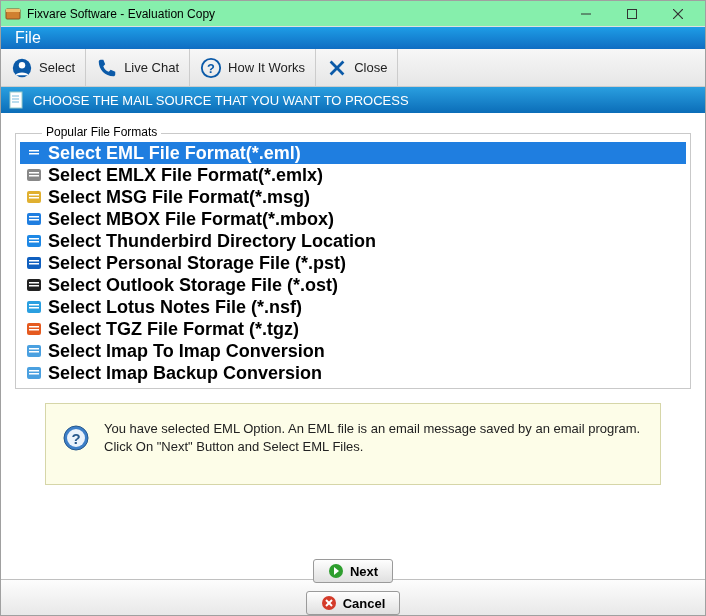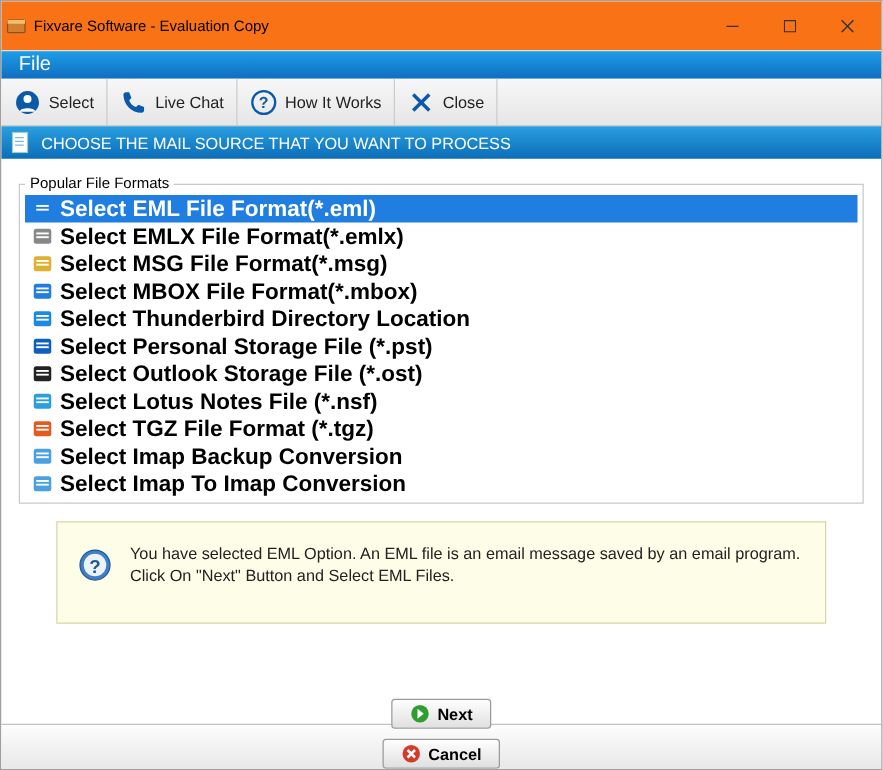--- a/index.html
+++ b/index.html
@@ -1,19 +1,19 @@
 <!DOCTYPE html>
 <html><head>
 <meta charset="utf-8">
 <style>
   * { box-sizing: border-box; margin: 0; padding: 0; font-family: "Segoe UI", Tahoma, sans-serif; }
   body { width: 706px; height: 616px; background: #fff; border: 1px solid #a0a0a0; display: flex; flex-direction: column; overflow: hidden; }
   
   
-  .titlebar { height: 40px; background: #f97316; display: flex; align-items: center; padding: 0 4px; border-bottom: 1px solid #e0e0e0; }
+  .titlebar { height: 26px; background: #86efac; display: flex; align-items: center; padding: 0 4px; border-bottom: 1px solid #e0e0e0; }
   .titlebar-icon { width: 16px; height: 16px; margin-right: 6px; }
   .titlebar-title { font-size: 12px; color: #000; flex: 1; }
   .win-controls { display: flex; gap: 0; }
   .win-btn { width: 46px; height: 30px; display: flex; align-items: center; justify-content: center; background: transparent; border: none; }
   .win-btn svg { width: 10px; height: 10px; }
 
   
   .menubar { height: 22px; background: linear-gradient(#1e9de6, #0f6dc2); display: flex; align-items: center; padding: 0 6px; }
   .menubar-item { font-size: 16px; color: #fff; padding: 2px 8px; }
 
@@ -22,21 +22,21 @@
   .tool-btn { display: flex; align-items: center; gap: 6px; height: 100%; padding: 0 10px; font-size: 13px; color: #222; border-right: 1px solid #ccc; }
   .tool-icon { width: 22px; height: 22px; display: flex; align-items: center; justify-content: center; }
 
   
   .instructionbar { height: 26px; background: linear-gradient(#2a9fe0, #0b6db8); display: flex; align-items: center; padding: 0 8px; gap: 8px; color: #fff; font-weight: normal; font-size: 13px; }
   .instructionbar .doc-icon { width: 16px; height: 18px; }
 
   
   .content { flex: 1; padding: 20px 14px 8px 14px; display: flex; flex-direction: column; overflow: hidden; }
   .group { border: 1px solid #c9c9c9; position: relative; padding: 8px 4px 4px 4px; }
-  .group-title { position: absolute; top: -9px; left: 4px; background: #fff; padding: 0 4px; font-size: 12px; color: #000; }
+  .group-title { position: absolute; top: -9px; left: 26px; background: #fff; padding: 0 4px; font-size: 12px; color: #000; }
   .format-list { list-style: none; }
   .format-item { display: flex; align-items: center; gap: 6px; padding: 2px 6px; font-size: 18px; font-weight: bold; color: #000; height: 22px; }
   .format-item.selected { background: #1f7ee0; color: #fff; }
   .fmt-icon { width: 16px; height: 16px; flex-shrink: 0; }
 
   
   .infobox { margin: 14px 30px 12px 30px; background: #fdfde8; border: 1px solid #d6d6a8; padding: 16px 16px 28px 16px; display: flex; gap: 14px; align-items: flex-start; font-size: 13px; color: #222; line-height: 1.4; }
   .infobox .info-icon { width: 28px; height: 28px; flex-shrink: 0; margin-top: 4px; }
 
   
@@ -205,29 +205,29 @@
               <rect x="3" y="8" width="10" height="1.5" fill="#fff"></rect>
             </svg></span>
           <span>Select TGZ File Format (*.tgz)</span>
         </li>
         <li class="format-item">
           <span class="fmt-icon"><svg viewBox="0 0 16 16">
               <rect x="1" y="2" width="14" height="12" rx="2" fill="#4aa0e0"></rect>
               <rect x="3" y="5" width="10" height="1.5" fill="#fff"></rect>
               <rect x="3" y="8" width="10" height="1.5" fill="#fff"></rect>
             </svg></span>
+          <span>Select Imap To Imap Conversion</span>
+        </li>
+        <li class="format-item">
+          <span class="fmt-icon"><svg viewBox="0 0 16 16">
+              <rect x="1" y="2" width="14" height="12" rx="2" fill="#4aa0e0"></rect>
+              <rect x="3" y="5" width="10" height="1.5" fill="#fff"></rect>
+              <rect x="3" y="8" width="10" height="1.5" fill="#fff"></rect>
+            </svg></span>
           <span>Select Imap Backup Conversion</span>
-        </li>
-        <li class="format-item">
-          <span class="fmt-icon"><svg viewBox="0 0 16 16">
-              <rect x="1" y="2" width="14" height="12" rx="2" fill="#4aa0e0"></rect>
-              <rect x="3" y="5" width="10" height="1.5" fill="#fff"></rect>
-              <rect x="3" y="8" width="10" height="1.5" fill="#fff"></rect>
-            </svg></span>
-          <span>Select Imap To Imap Conversion</span>
         </li>
       </ul>
   </fieldset>
 
   <div class="infobox">
     <span class="info-icon">
       <svg viewBox="0 0 28 28">
           <circle cx="14" cy="14" r="12" fill="#3d7fc8" stroke="#27588c" stroke-width="1"></circle>
           <circle cx="14" cy="14" r="9" fill="#eaf2fb"></circle>
           <text x="14" y="20" text-anchor="middle" font-size="15" font-weight="bold" fill="#27588c">?</text>

